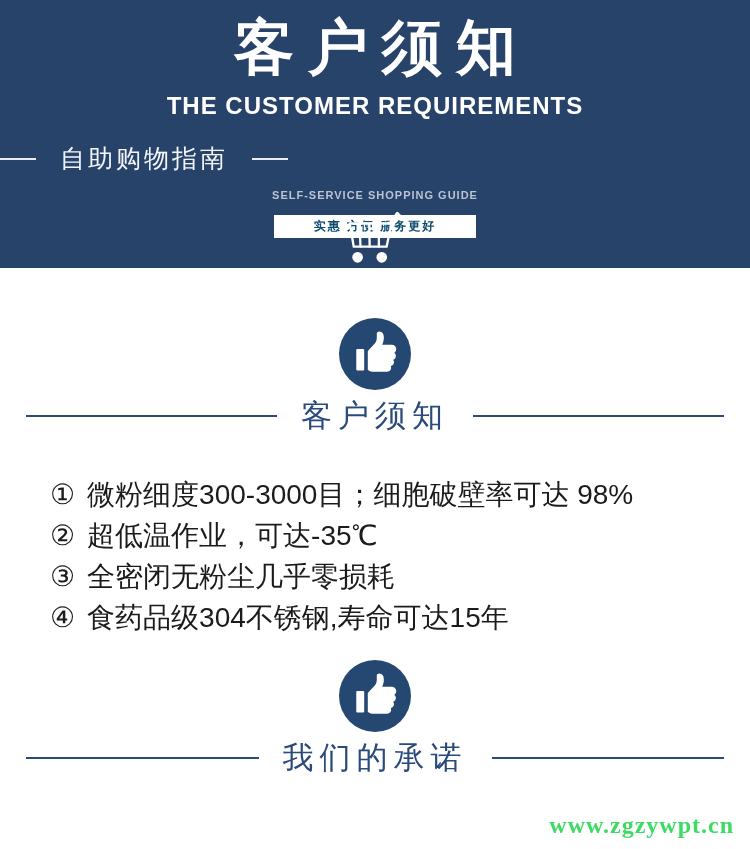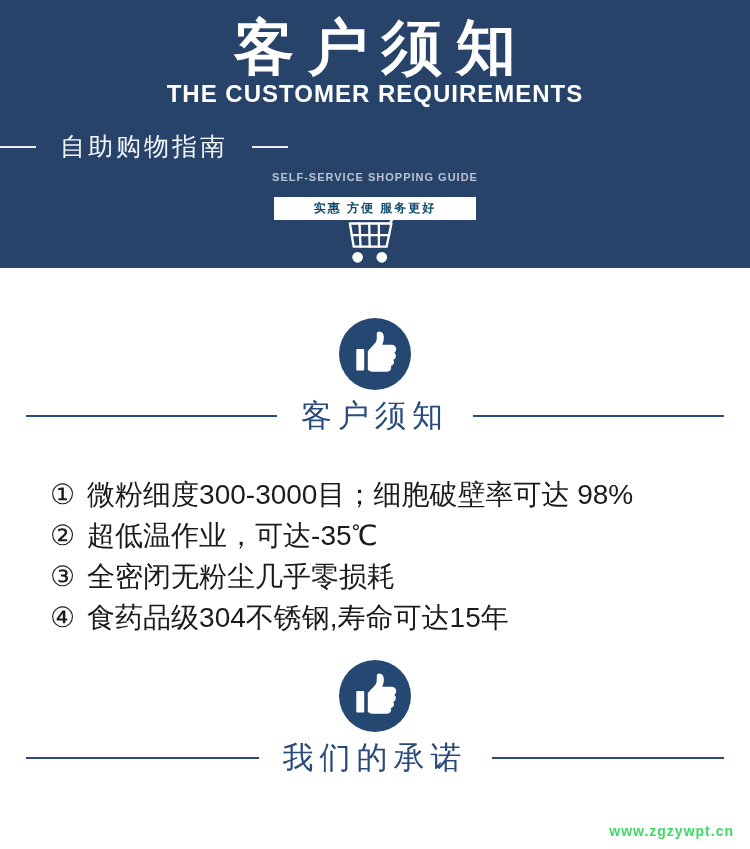--- a/index.html
+++ b/index.html
@@ -27,40 +27,40 @@
     font-weight: bold;
     letter-spacing: 14px;
     text-indent: 14px; 
     line-height: 64px;
   }
   .header-subtitle {
     font-size: 24px;
     font-weight: bold;
     letter-spacing: 1px;
     line-height: 28px;
-    margin-top: 0px;
+    margin-top: 12px;
   }
   .guide-row {
     margin-top: 22px;
     display: flex;
     align-items: center;
     justify-content: flex-start;
     gap: 24px;
   }
   .guide-dash {
     width: 36px; height: 2px;
     background: rgba(255,255,255,0.9);
   }
   .guide-cn {
     font-size: 25px;
     letter-spacing: 3px;
     color: #f2f5fa;
   }
   .guide-en {
-    margin-top: 8px;
+    margin-top: 14px;
     font-size: 11px;
     font-weight: bold;
     letter-spacing: 1px;
     color: #b9c3d4;
   }
   .tagline-box {
     margin: 14px auto 0 auto;
     width: 202px; height: 23px;
     background: #ffffff;
     color: #0c4a6e;
@@ -120,22 +120,22 @@
     color: #1b1b1b;
     white-space: nowrap;
   }
   .adv-num { margin-right: 12px; }
 
   
   .watermark {
     position: absolute;
     right: 16px;
     bottom: 10px;
-    font-family: Liberation Sans, sans-serif;
-    font-size: 14px;
+    font-family: Liberation Serif, serif;
+    font-size: 24px;
     font-weight: bold;
     letter-spacing: 1px;
     color: #3ddb63;
   }
 </style>
 </head>
 <body>
 
 <div class="header">
   <div class="header-title">客户须知</div>

